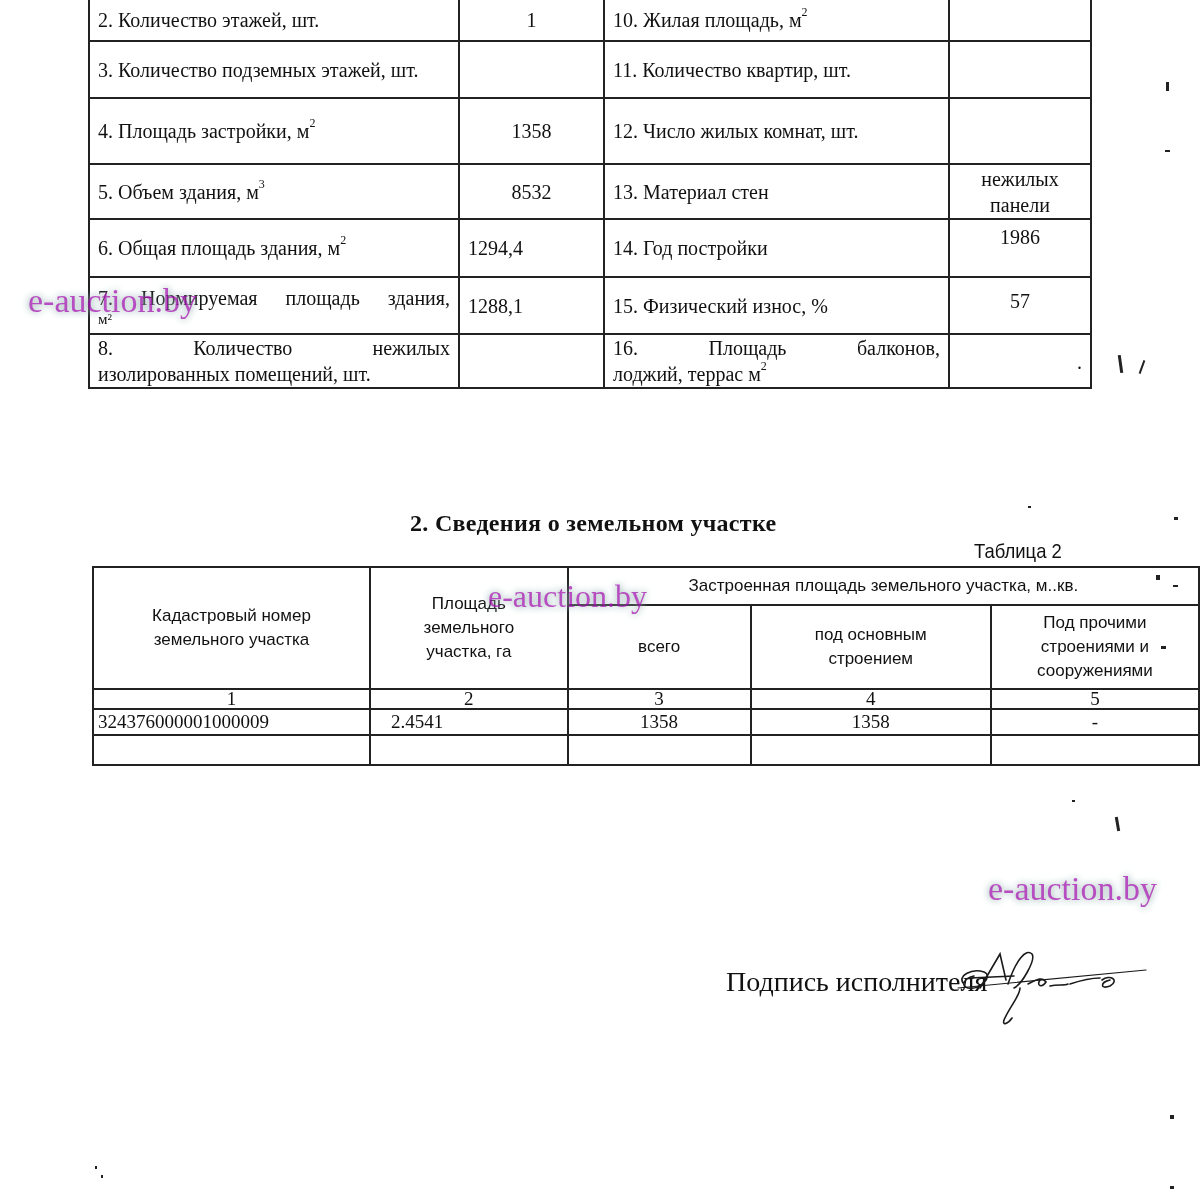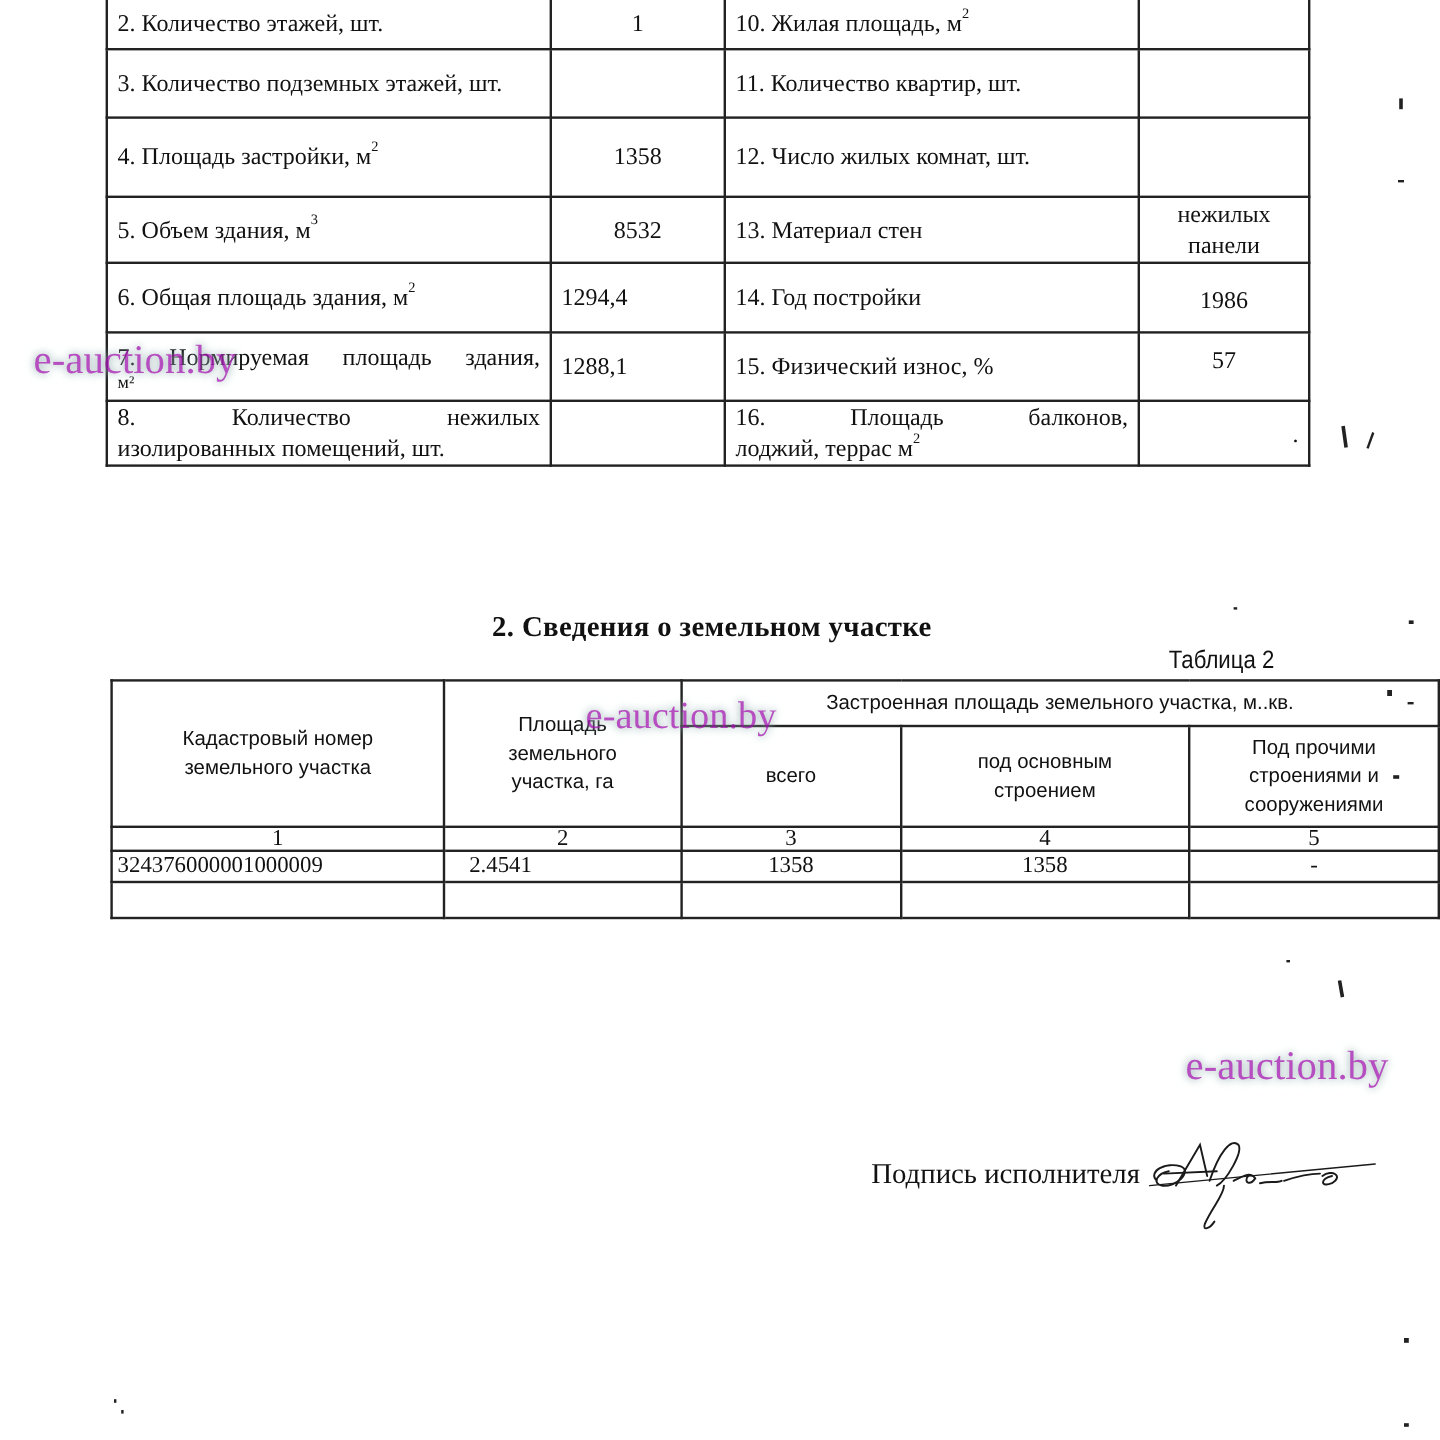--- a/index.html
+++ b/index.html
@@ -81,21 +81,21 @@
     .t2 .c5 { width: 178px; }
     .t2 .num td { font-family: "Liberation Serif", serif; font-size: 19px; line-height: 18px; }
     .t2 .data td { font-family: "Liberation Serif", serif; font-size: 19px; line-height: 20px; }
     .t2 .data td.left { text-align: left; }
 
     
     .signature-label {
       position: absolute;
       left: 726px;
       top: 966px;
-      font-size: 24px;
+      font-size: 28px;
       font-family: "Liberation Serif", serif;
     }
     .signature {
       position: absolute;
       left: 950px;
       top: 940px;
       width: 240px;
       height: 90px;
     }
 
@@ -148,21 +148,21 @@
     <td class="lab2"><span>13. Материал стен</span></td>
     <td class="val2">
       <div>нежилых</div>
       <div>панели</div>
     </td>
   </tr>
   <tr style="height:58px">
     <td class="lab"><span>6. Общая площадь здания, м</span><sup>2</sup></td>
     <td class="val" style="text-align:left">1294,4</td>
     <td class="lab2"><span>14. Год постройки</span></td>
-    <td class="val2" style="vertical-align:top;padding-top:18px">1986</td>
+    <td class="val2" style="vertical-align:top;padding-top:4px">1986</td>
   </tr>
   <tr style="height:57px">
     <td class="lab">
       <div class="just-first">7. Нормируемая площадь здания,</div>
       <div style="font-size:15px;line-height:16px">м²</div>
     </td>
     <td class="val" style="text-align:left">1288,1</td>
     <td class="lab2"><span>15. Физический износ, %</span></td>
     <td class="val2" style="vertical-align:top;padding-top:10px">57</td>
   </tr>

